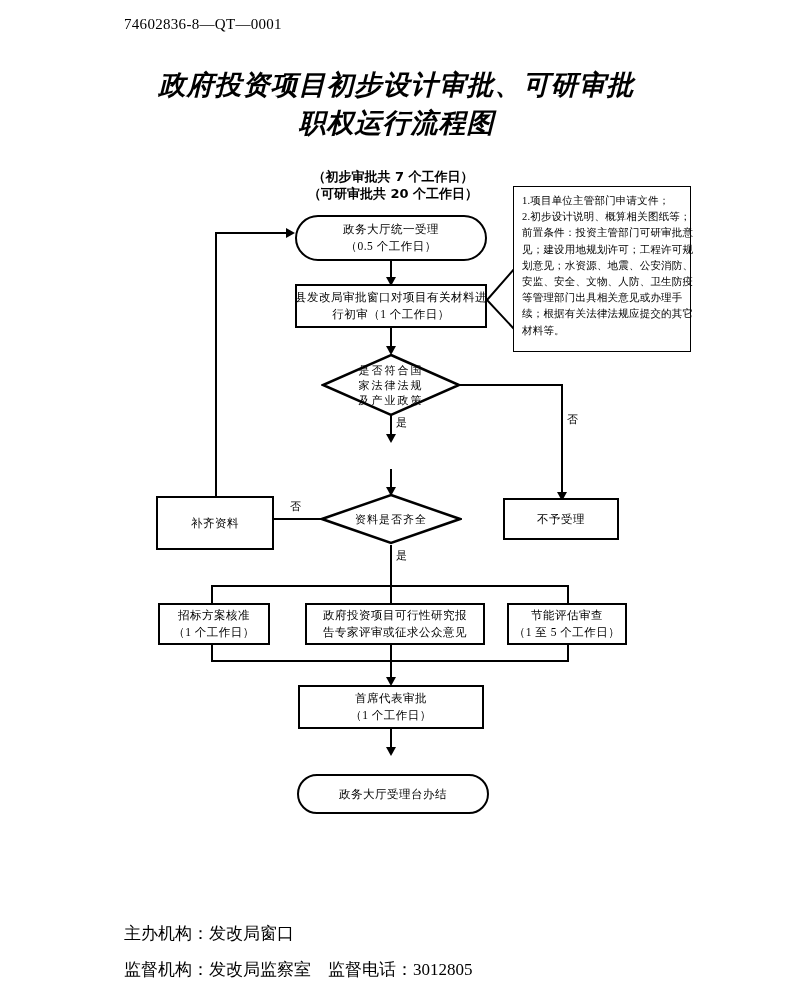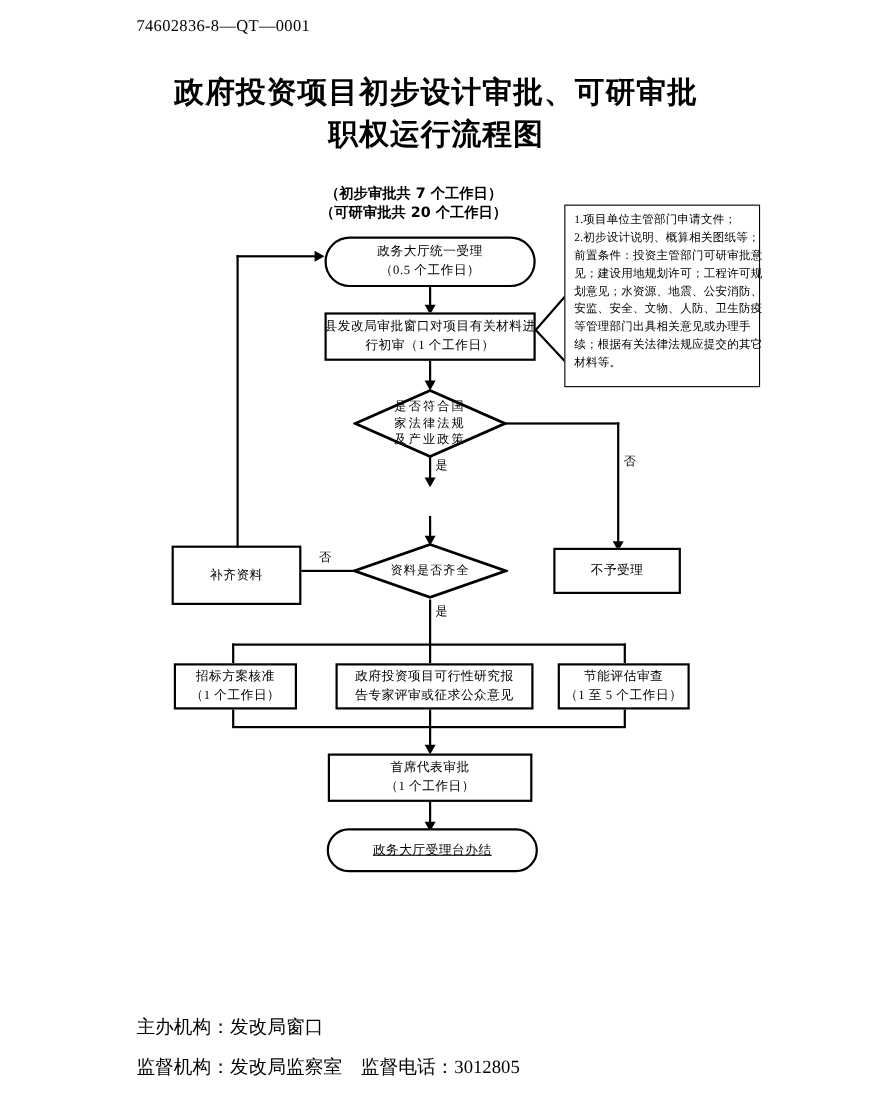--- a/index.html
+++ b/index.html
@@ -32,25 +32,26 @@
     top: 66px;
     width: 793px;
     text-align: center;
   }
   #title-block .tline {
     font-family: "DejaVu Sans", "Liberation Sans", sans-serif;
     font-weight: bold;
     font-size: 27px;
     line-height: 38px;
     letter-spacing: 1px;
+    font-style: italic;
   }
 
   #subtitle-block {
     position: absolute;
-    left: 246px;
+    left: 263px;
     top: 168px;
     width: 260px;
     text-align: center;
   }
   #subtitle-block .sline {
     font-family: "DejaVu Sans", "Liberation Sans", sans-serif;
     font-weight: bold;
     font-size: 13px;
     line-height: 17px;
     white-space: nowrap;
@@ -279,21 +280,21 @@
   <div class="arrow-d" style="left:386px; top:677px;"></div>
 
   <div class="node" style="left:298px; top:685px; width:186px; height:44px;">
     <div class="ln">首席代表审批</div>
     <div class="ln">（1 个工作日）</div>
   </div>
 
   <div class="ln-v" style="left:390px; top:729px; height:22px;"></div>
   <div class="arrow-d" style="left:386px; top:747px;"></div>
 
-  <div class="node stadium" style="left:297px; top:753px; width:192px; height:40px;text-decoration:underline;">
+  <div class="node stadium" style="left:297px; top:774px; width:192px; height:40px;">
     <div class="ln">政务大厅受理台办结</div>
   </div>
 
 </div>
 
 <div id="note-box">
   <div class="nline">1.项目单位主管部门申请文件；</div>
   <div class="nline">2.初步设计说明、概算相关图纸等；</div>
   <div class="nline">前置条件：投资主管部门可研审批意</div>
   <div class="nline">见；建设用地规划许可；工程许可规</div>

